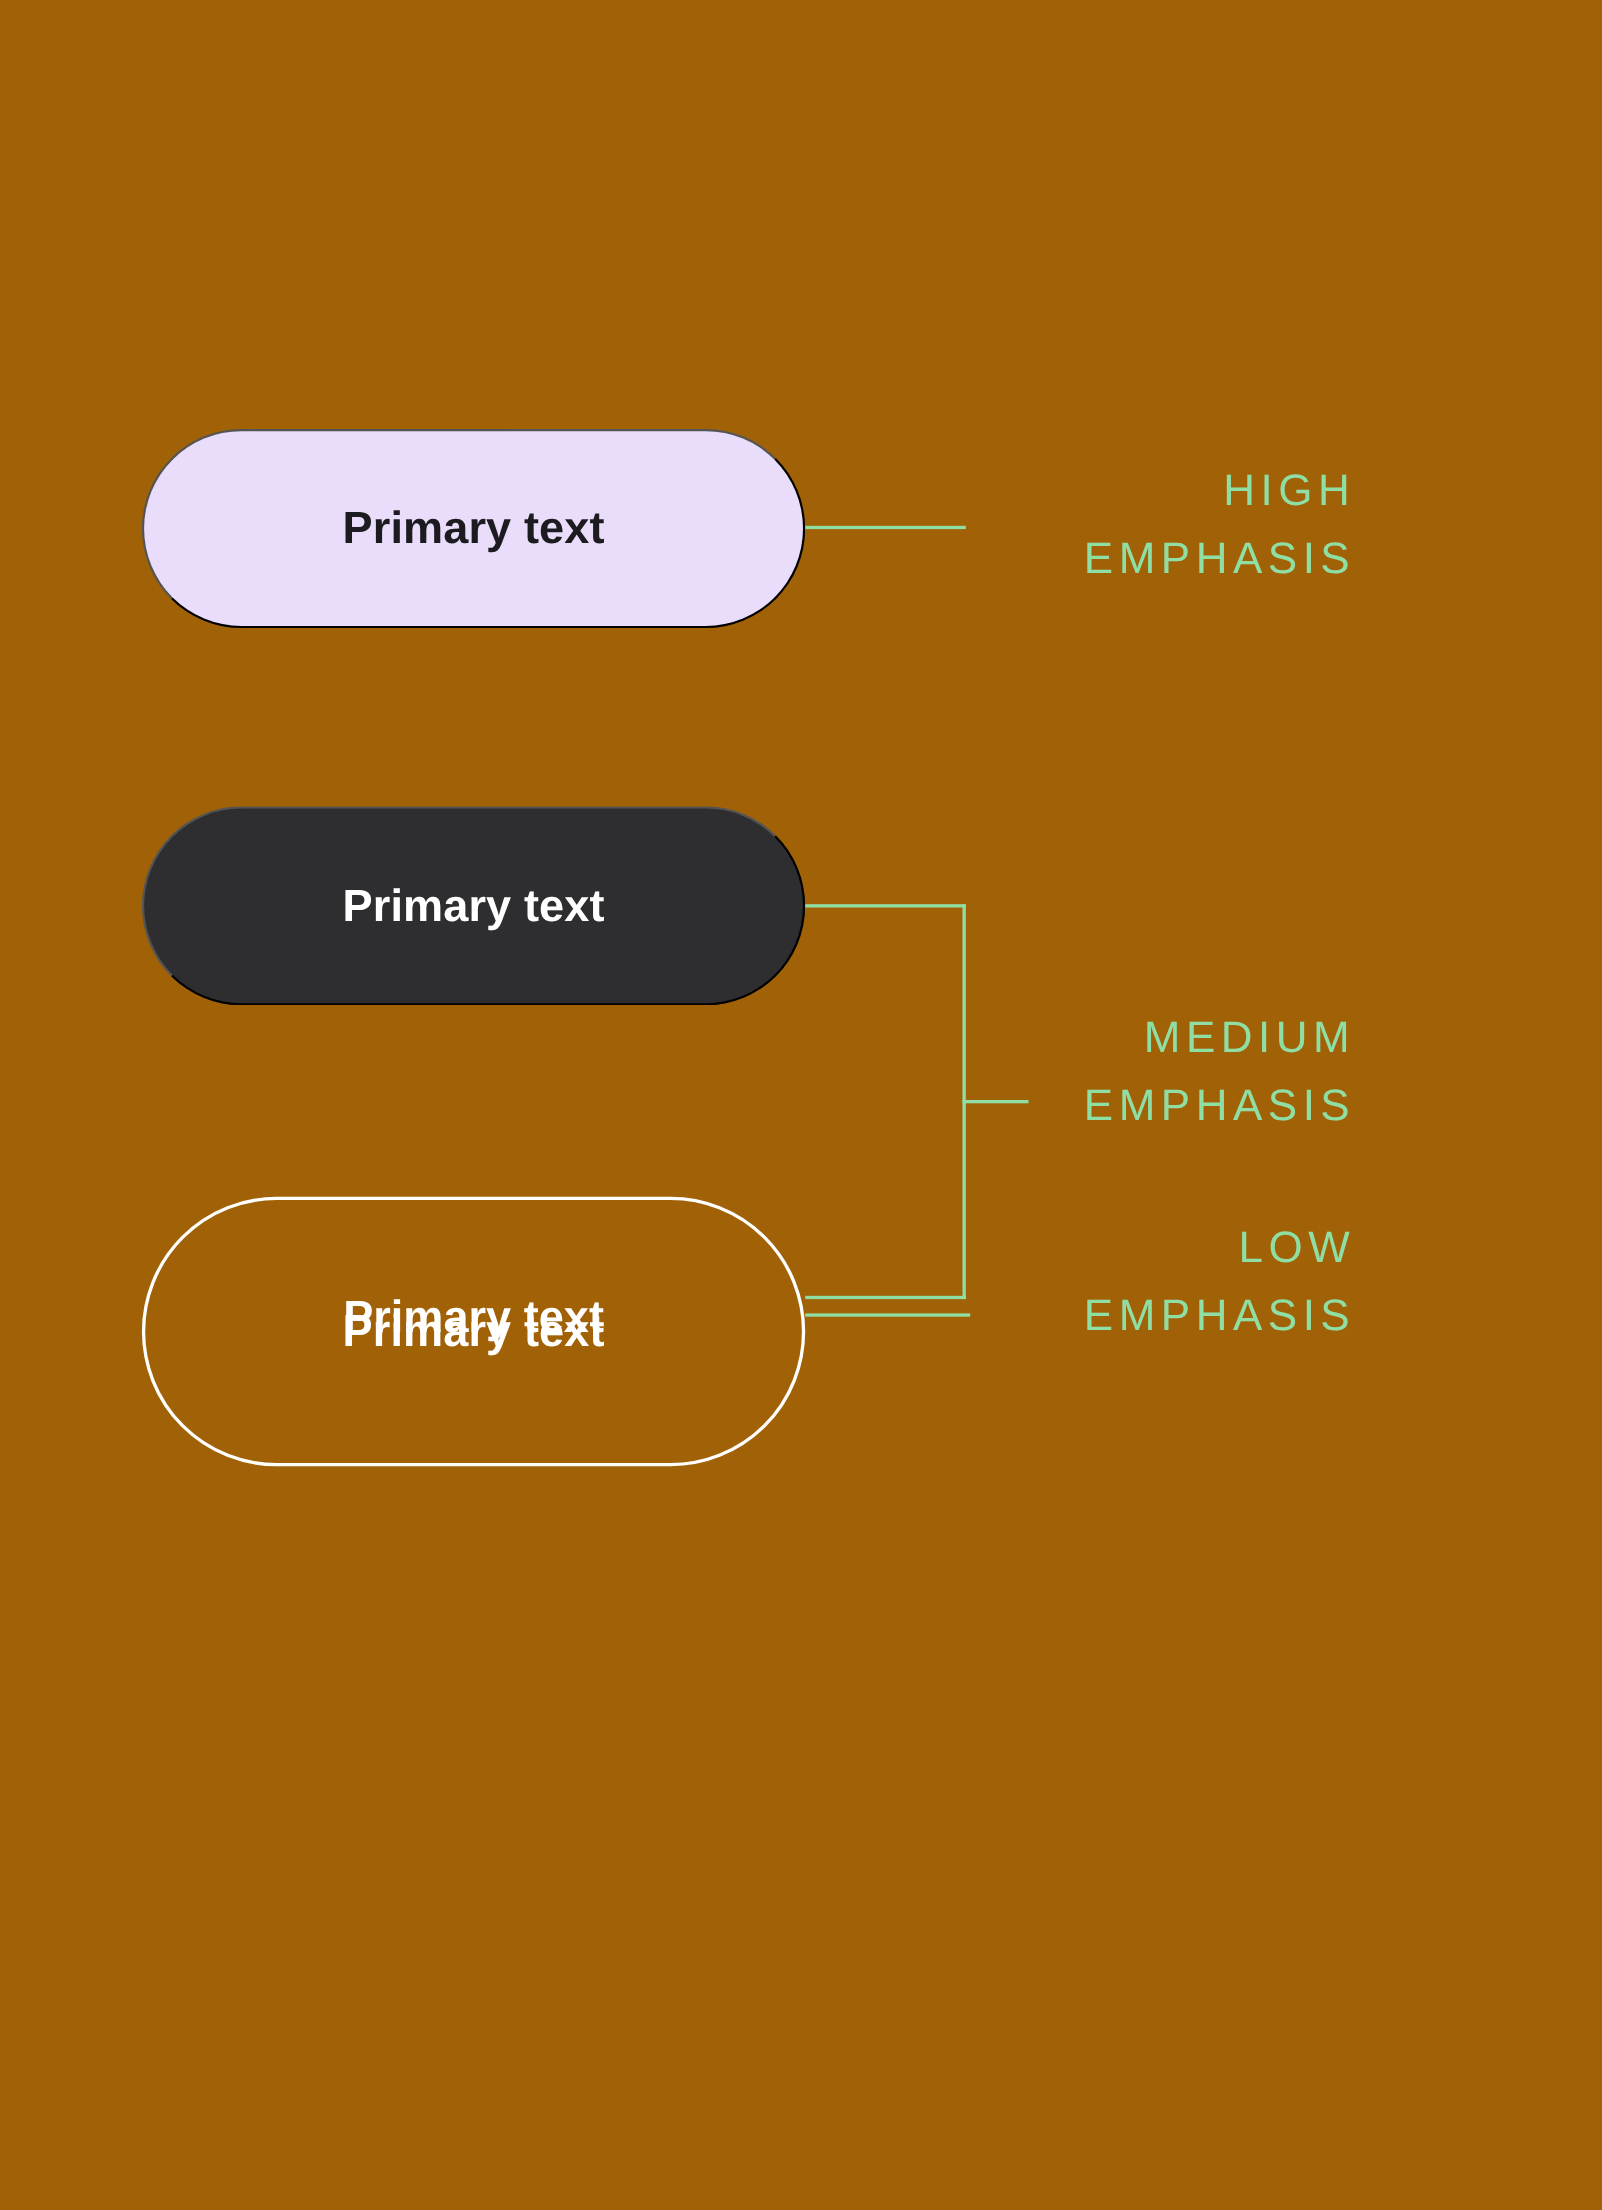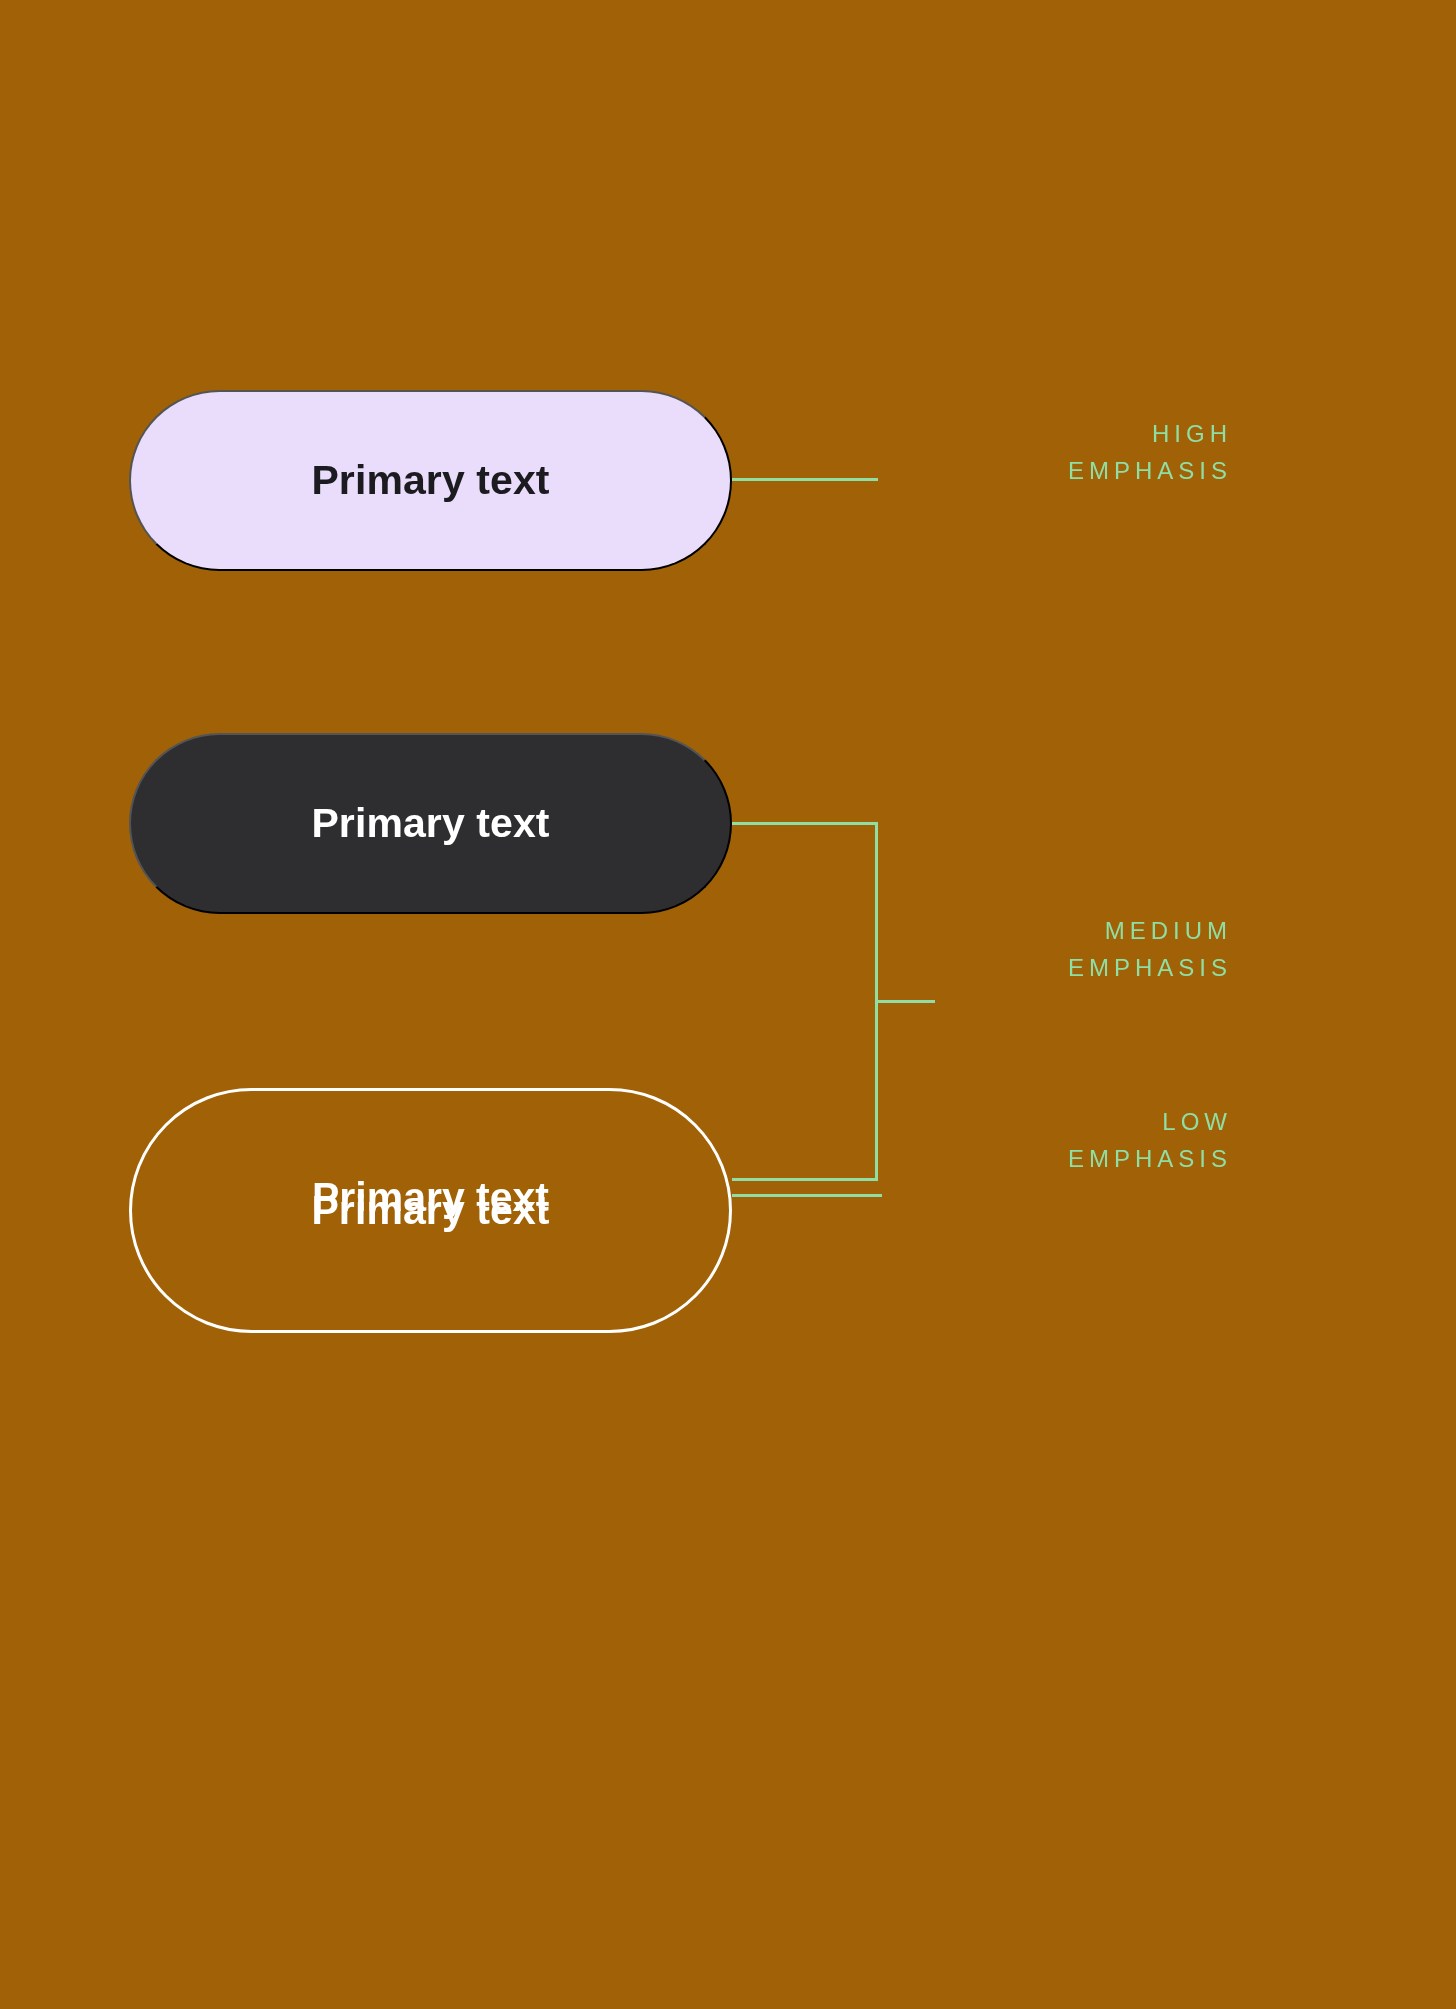--- a/index.html
+++ b/index.html
@@ -94,21 +94,21 @@
 
   
   .conn-low { left: 732px; top: 1194px; width: 150px; }
 
   
   .emphasis-label {
     position: absolute;
     right: 224px;
     text-align: right;
     color: #8FDFA5;
-    font-size: 24px;
+    font-size: 40px;
     font-weight: normal;
     letter-spacing: 5px;
     line-height: 1.55;
     white-space: pre-line;
     user-select: none;
   }
   .label-high   { top: 415px;  width: 500px; }
   .label-medium { top: 912px;  width: 500px; }
   .label-low    { top: 1103px; width: 500px; }
 </style>

